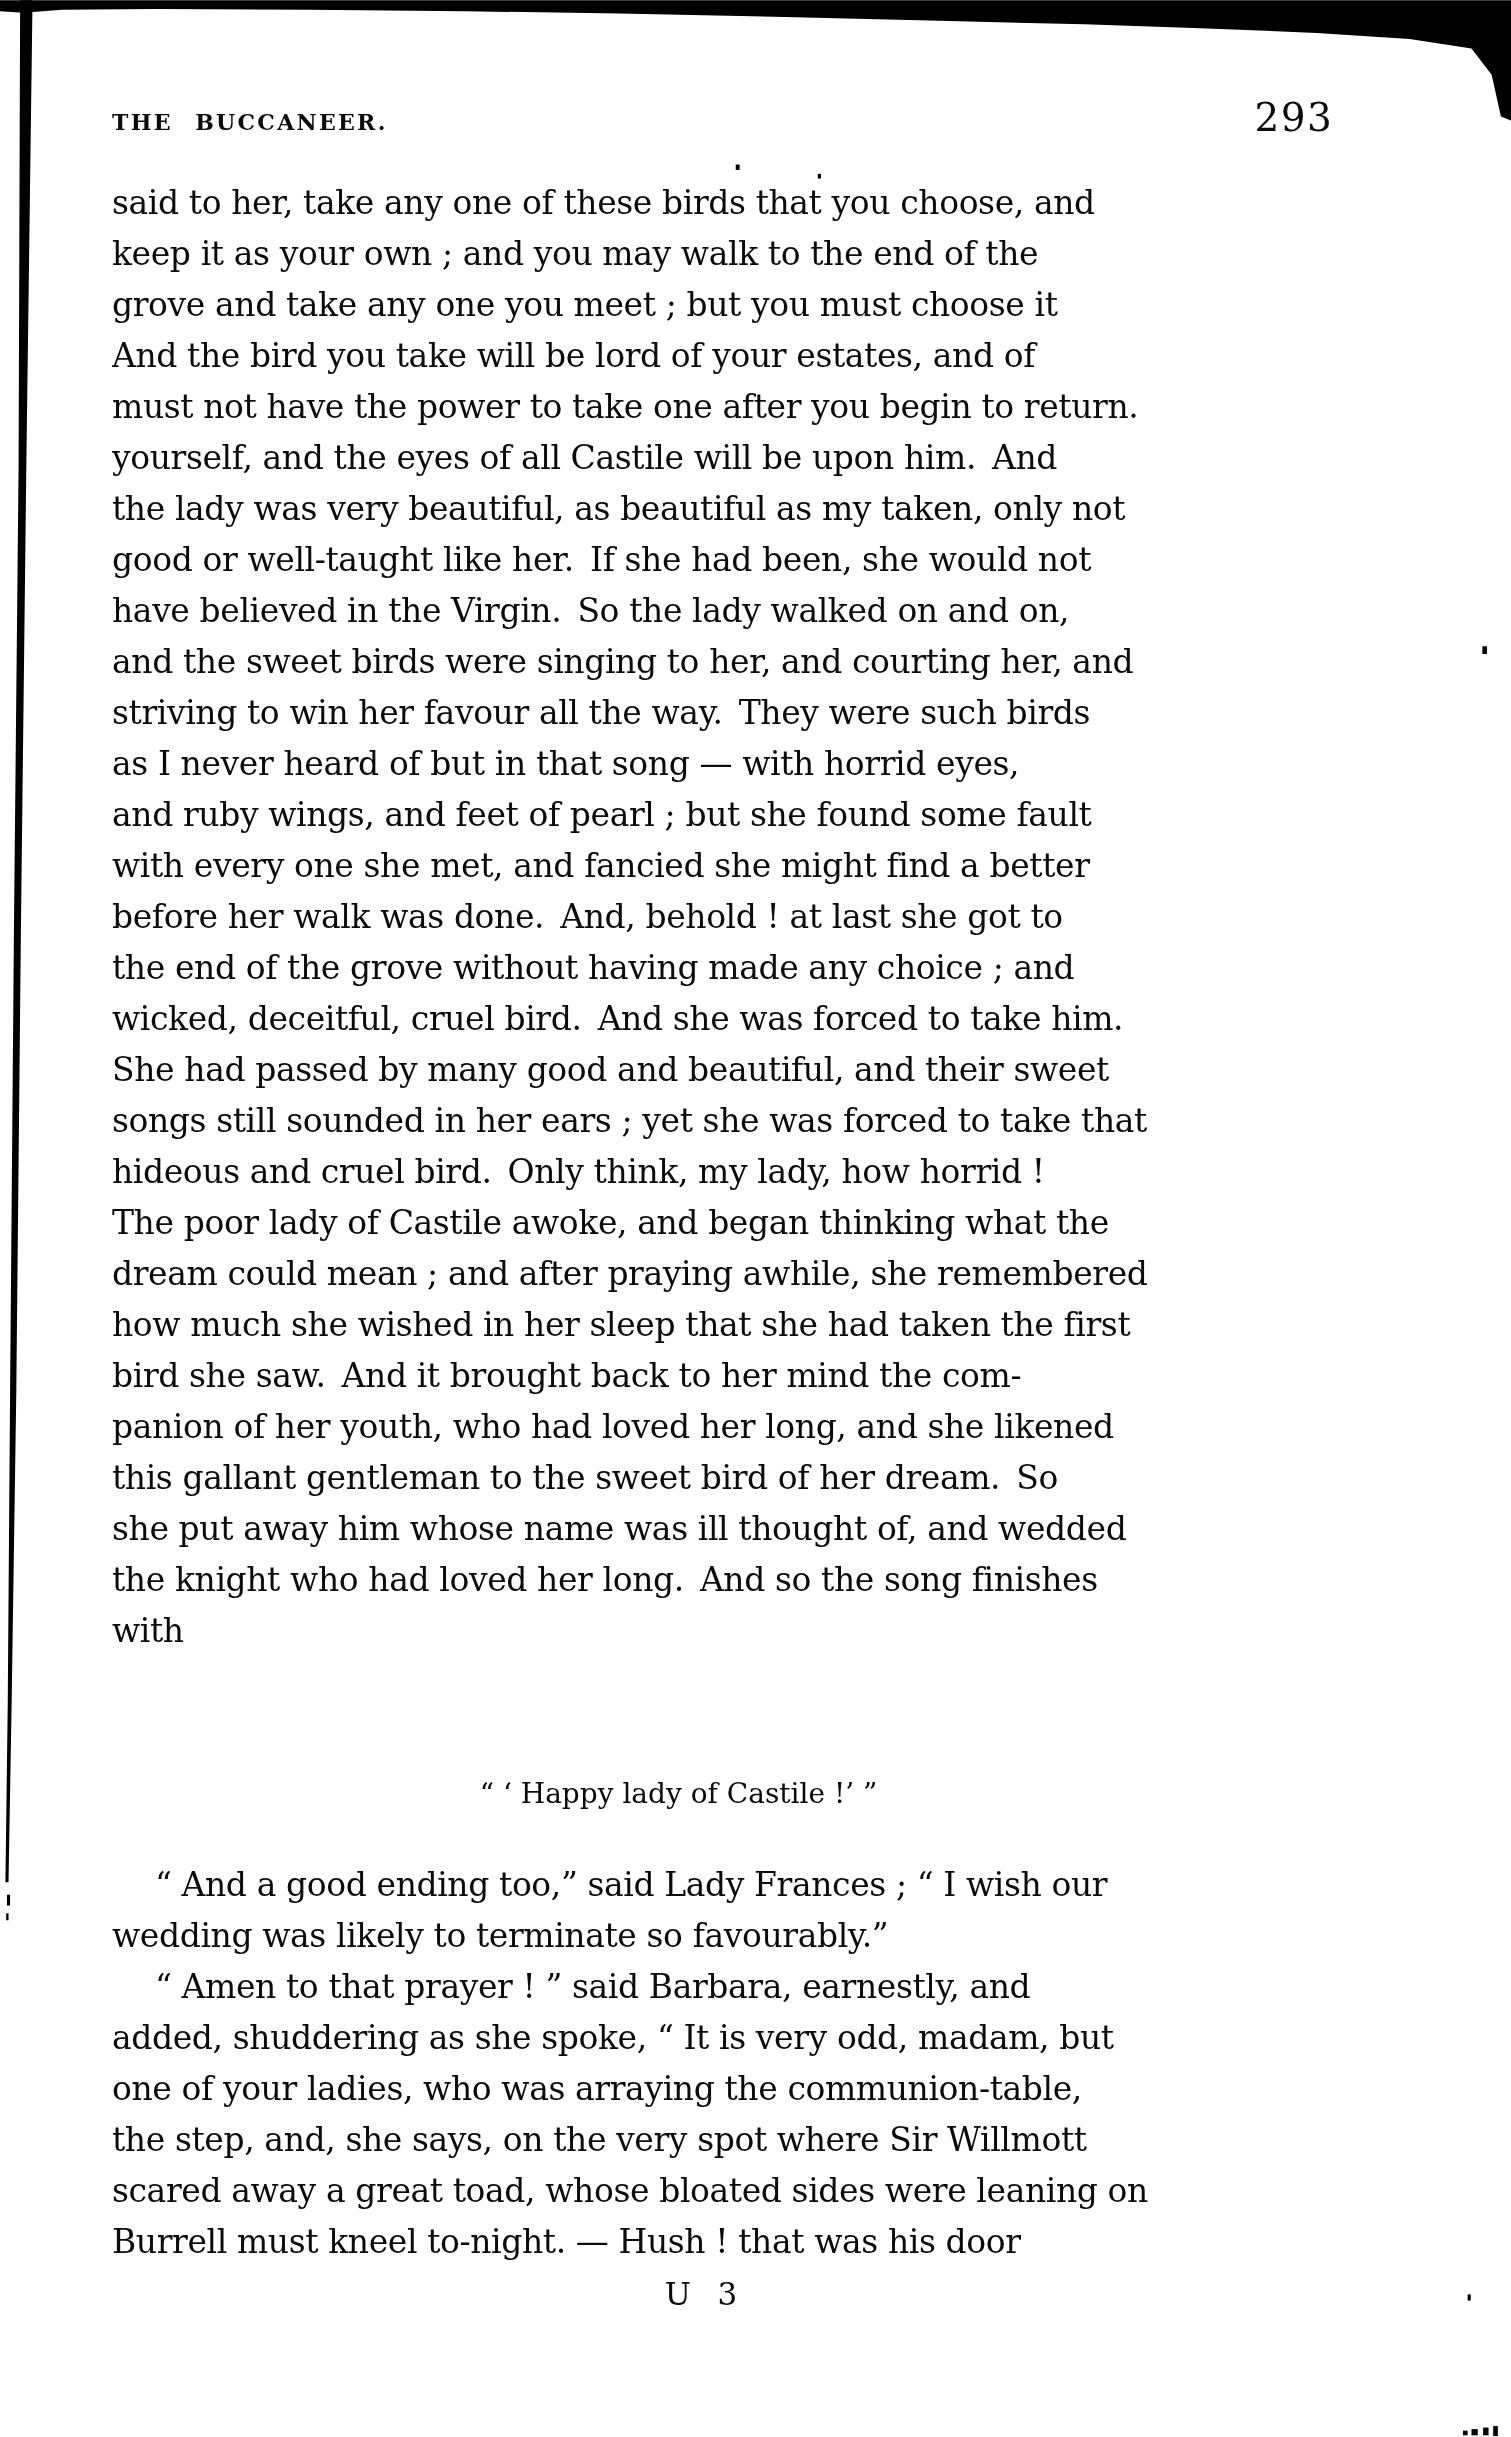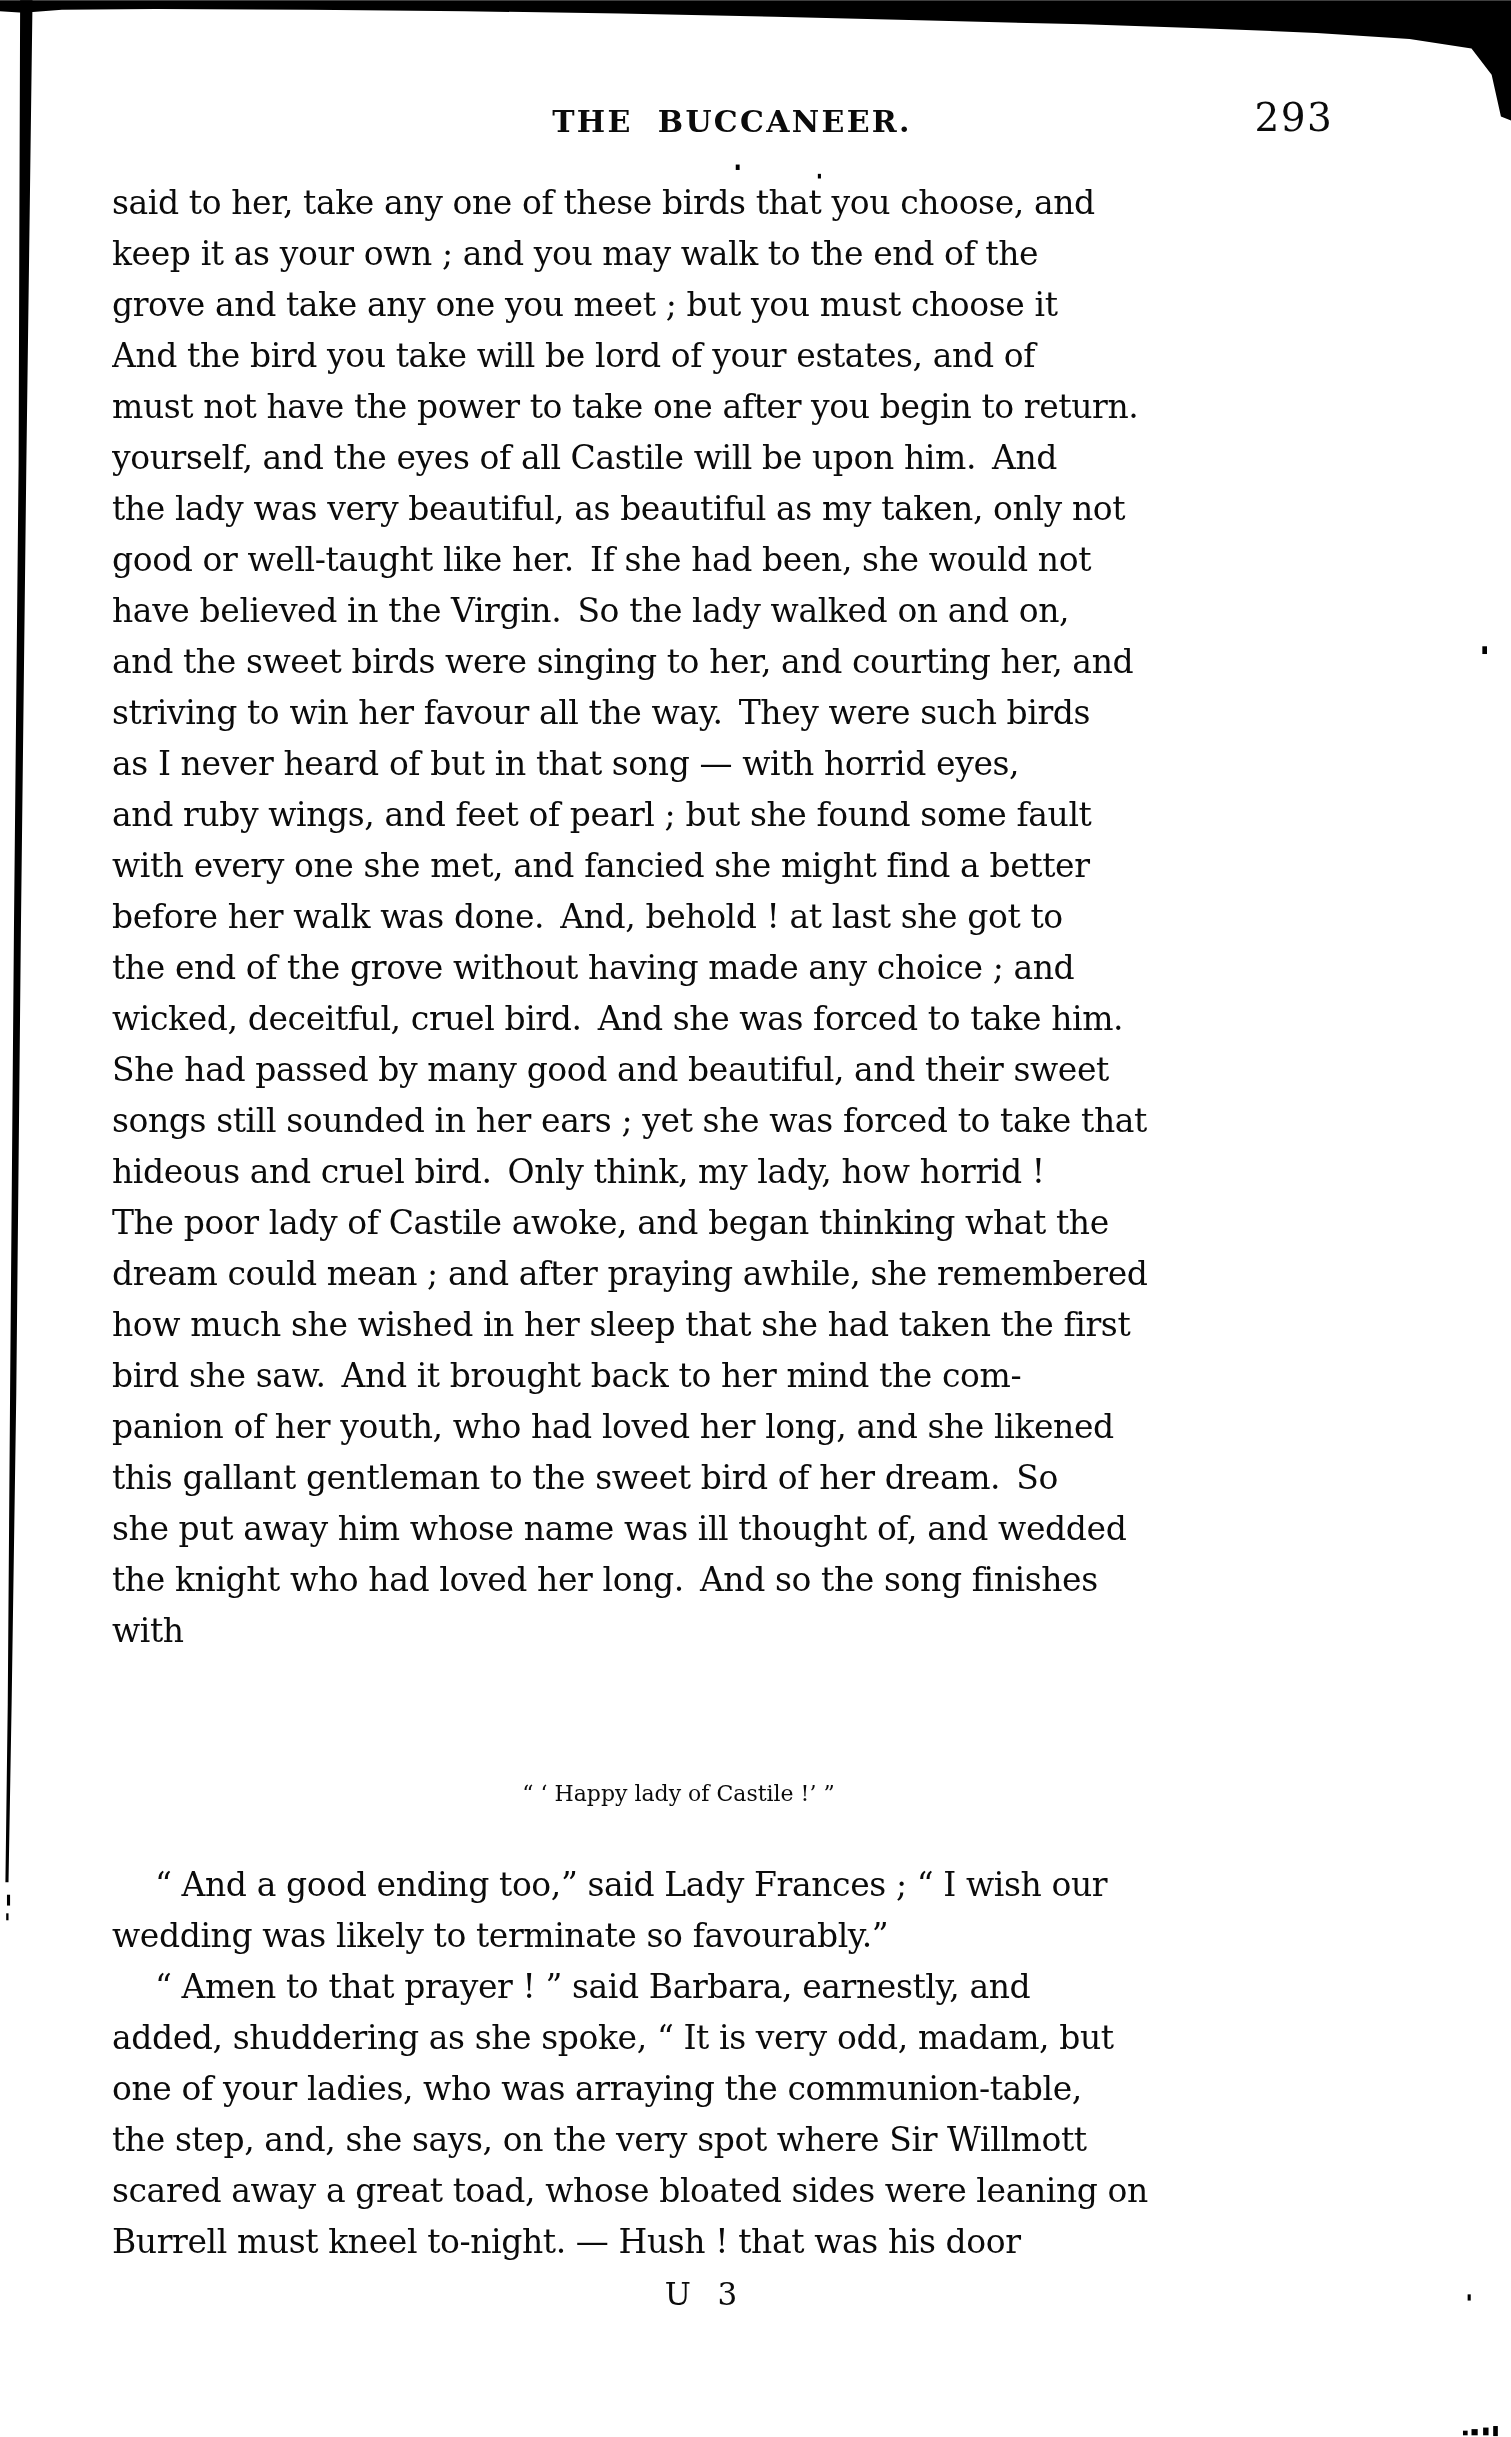--- a/index.html
+++ b/index.html
@@ -19,22 +19,21 @@
     pointer-events: none;
   }
   .header {
     position: absolute;
     left: 112px; top: 102px;
     width: 1240px; height: 54px;
   }
   .running-title {
     position: absolute;
     left: 0; top: 3.1px; width: 100%;
-    text-align: center;
-    font-size: 30px;
+    font-size: 22px;
     font-weight: bold;
     letter-spacing: 2.3px;
     word-spacing: 12.4px;
     line-height: 34px;
   }
   .page-number {
     position: absolute;
     right: 18.6px; top: -4.6px;
     font-size: 39px;
     line-height: 42px;
@@ -61,21 +60,21 @@
   .line.nj { text-align: left; }
   .line.nj::after { content: none; }
   .line.ind { text-indent: 43px; }
   .quote {
     position: absolute;
     left: 112px; top: 1775px;
     width: 1240px;
     box-sizing: border-box;
     padding-right: 107px;
     text-align: center;
-    font-size: 22px;
+    font-size: 28px;
     line-height: 37px;
   }
   .footer {
     position: absolute;
     left: 112px; top: 2276px;
     width: 1240px;
     box-sizing: border-box;
     padding-right: 62px;
     text-align: center;
     font-size: 31px;

